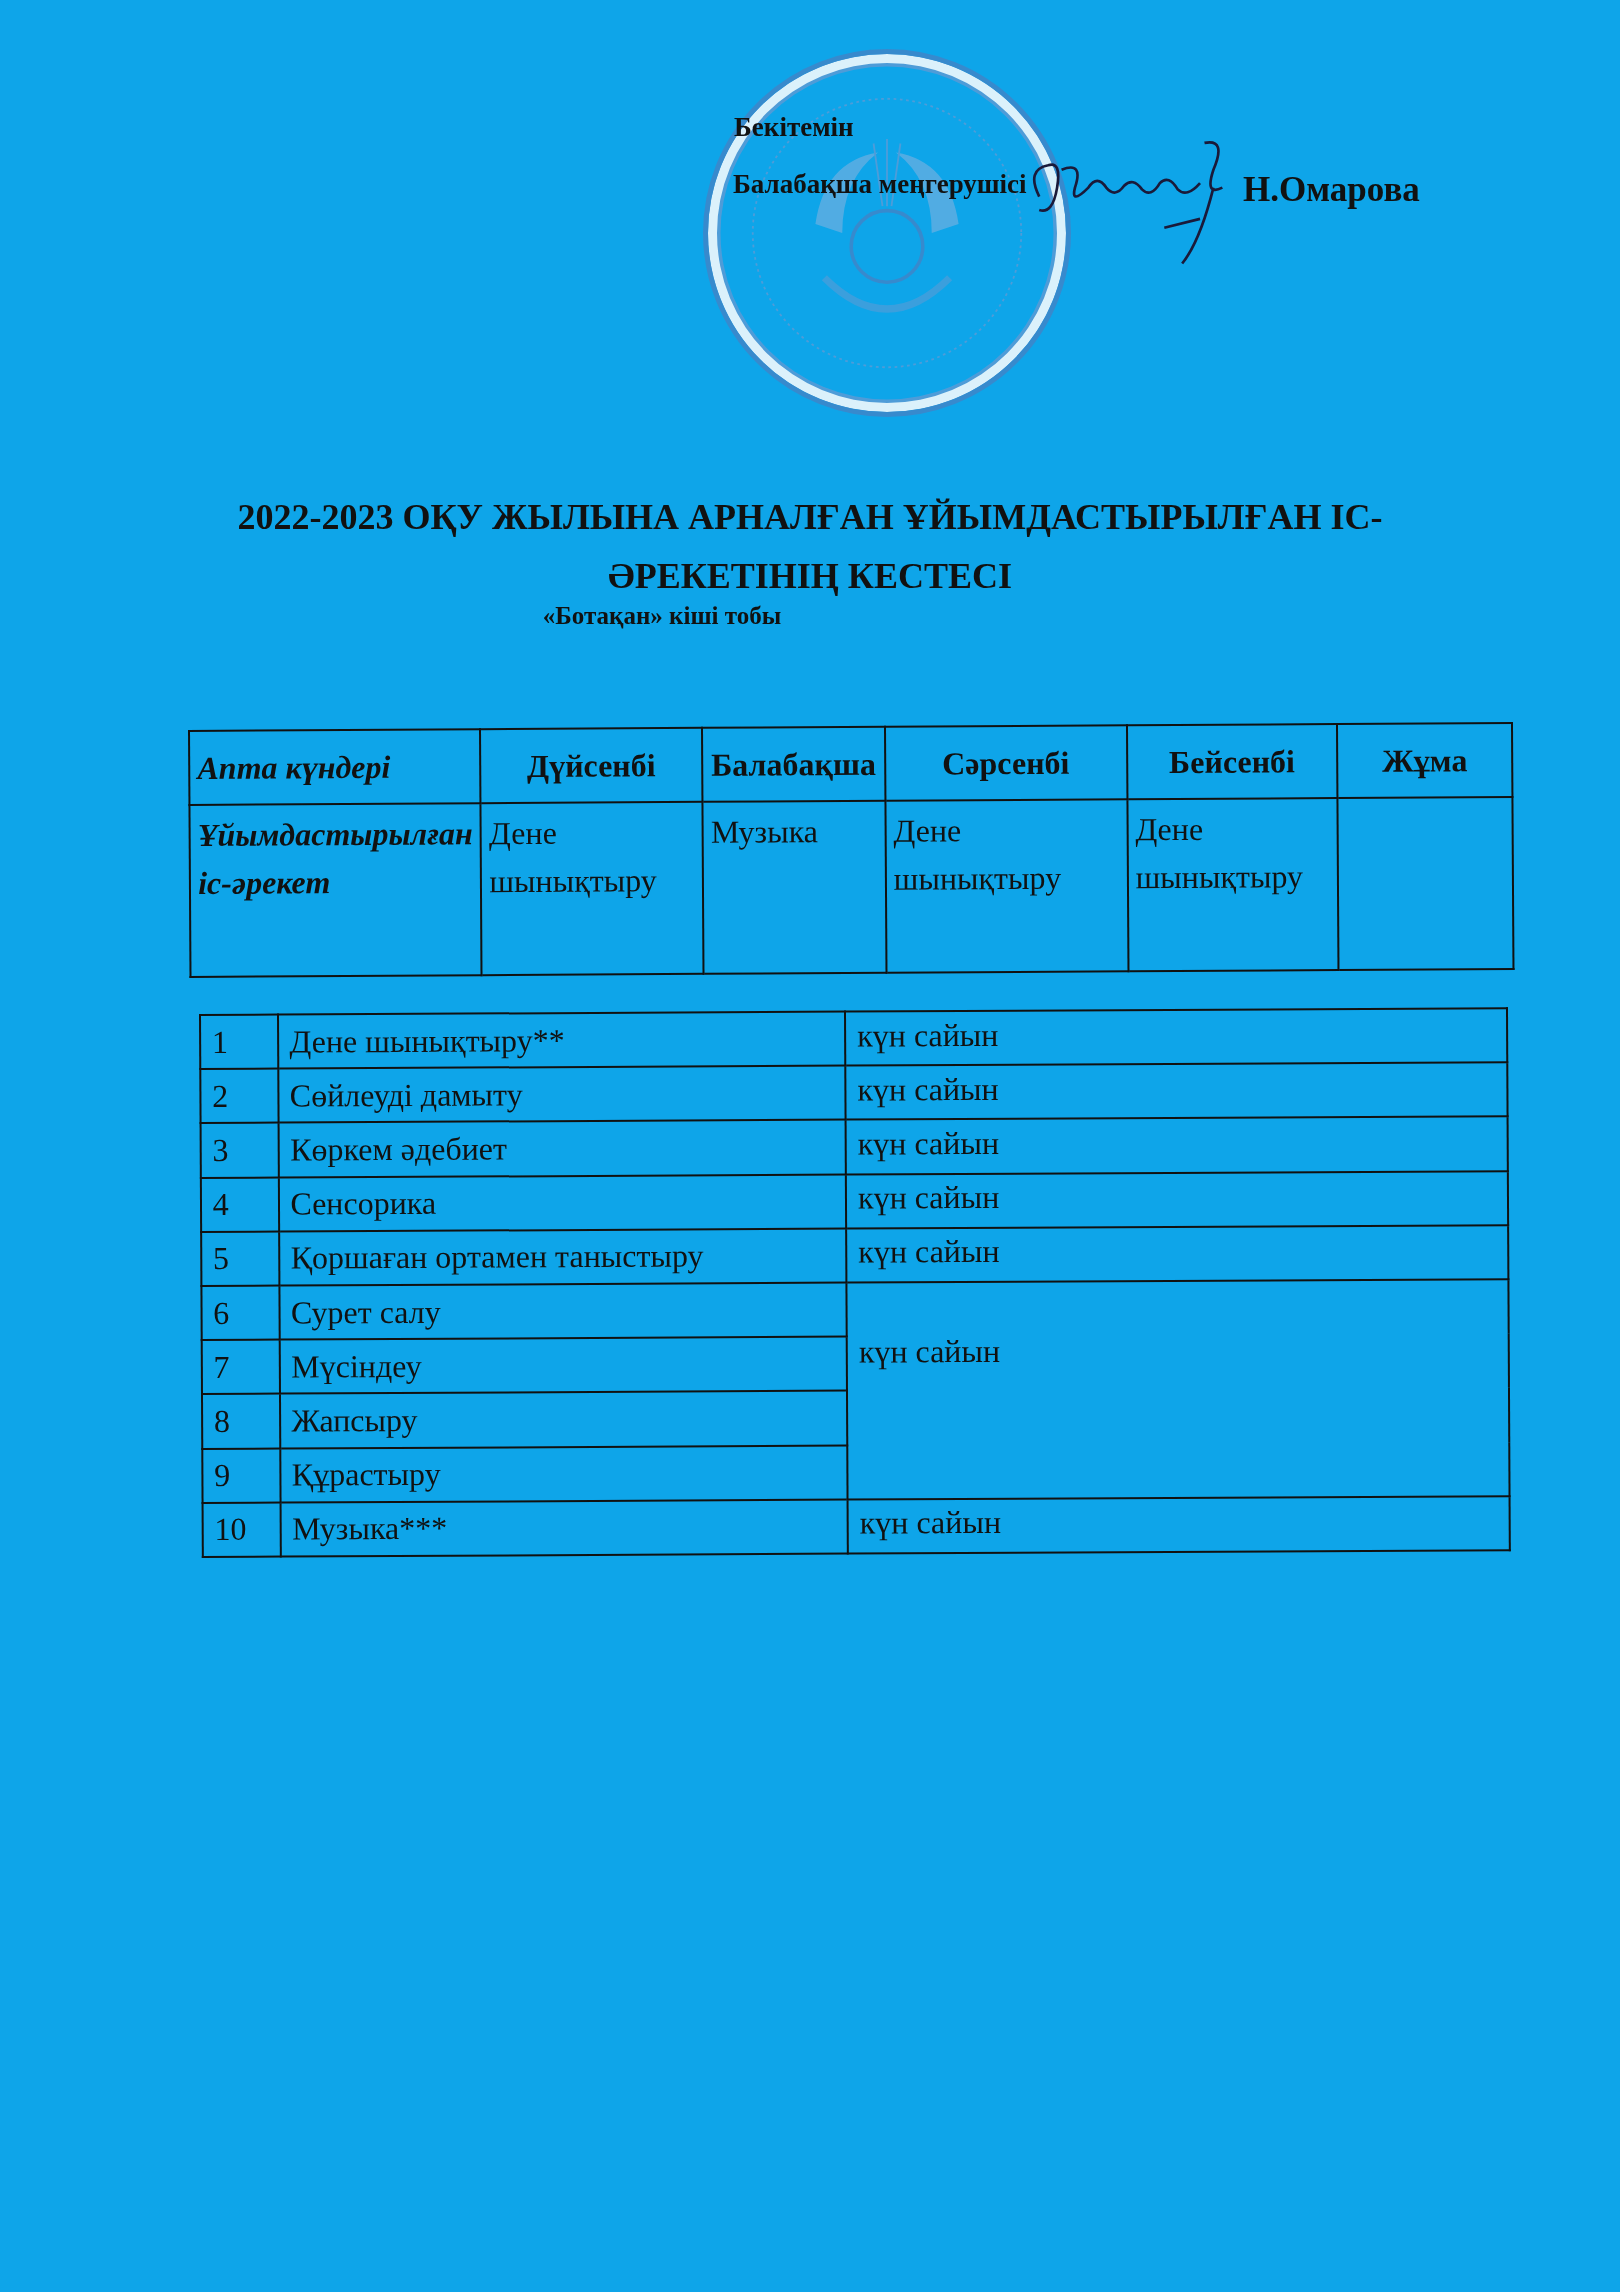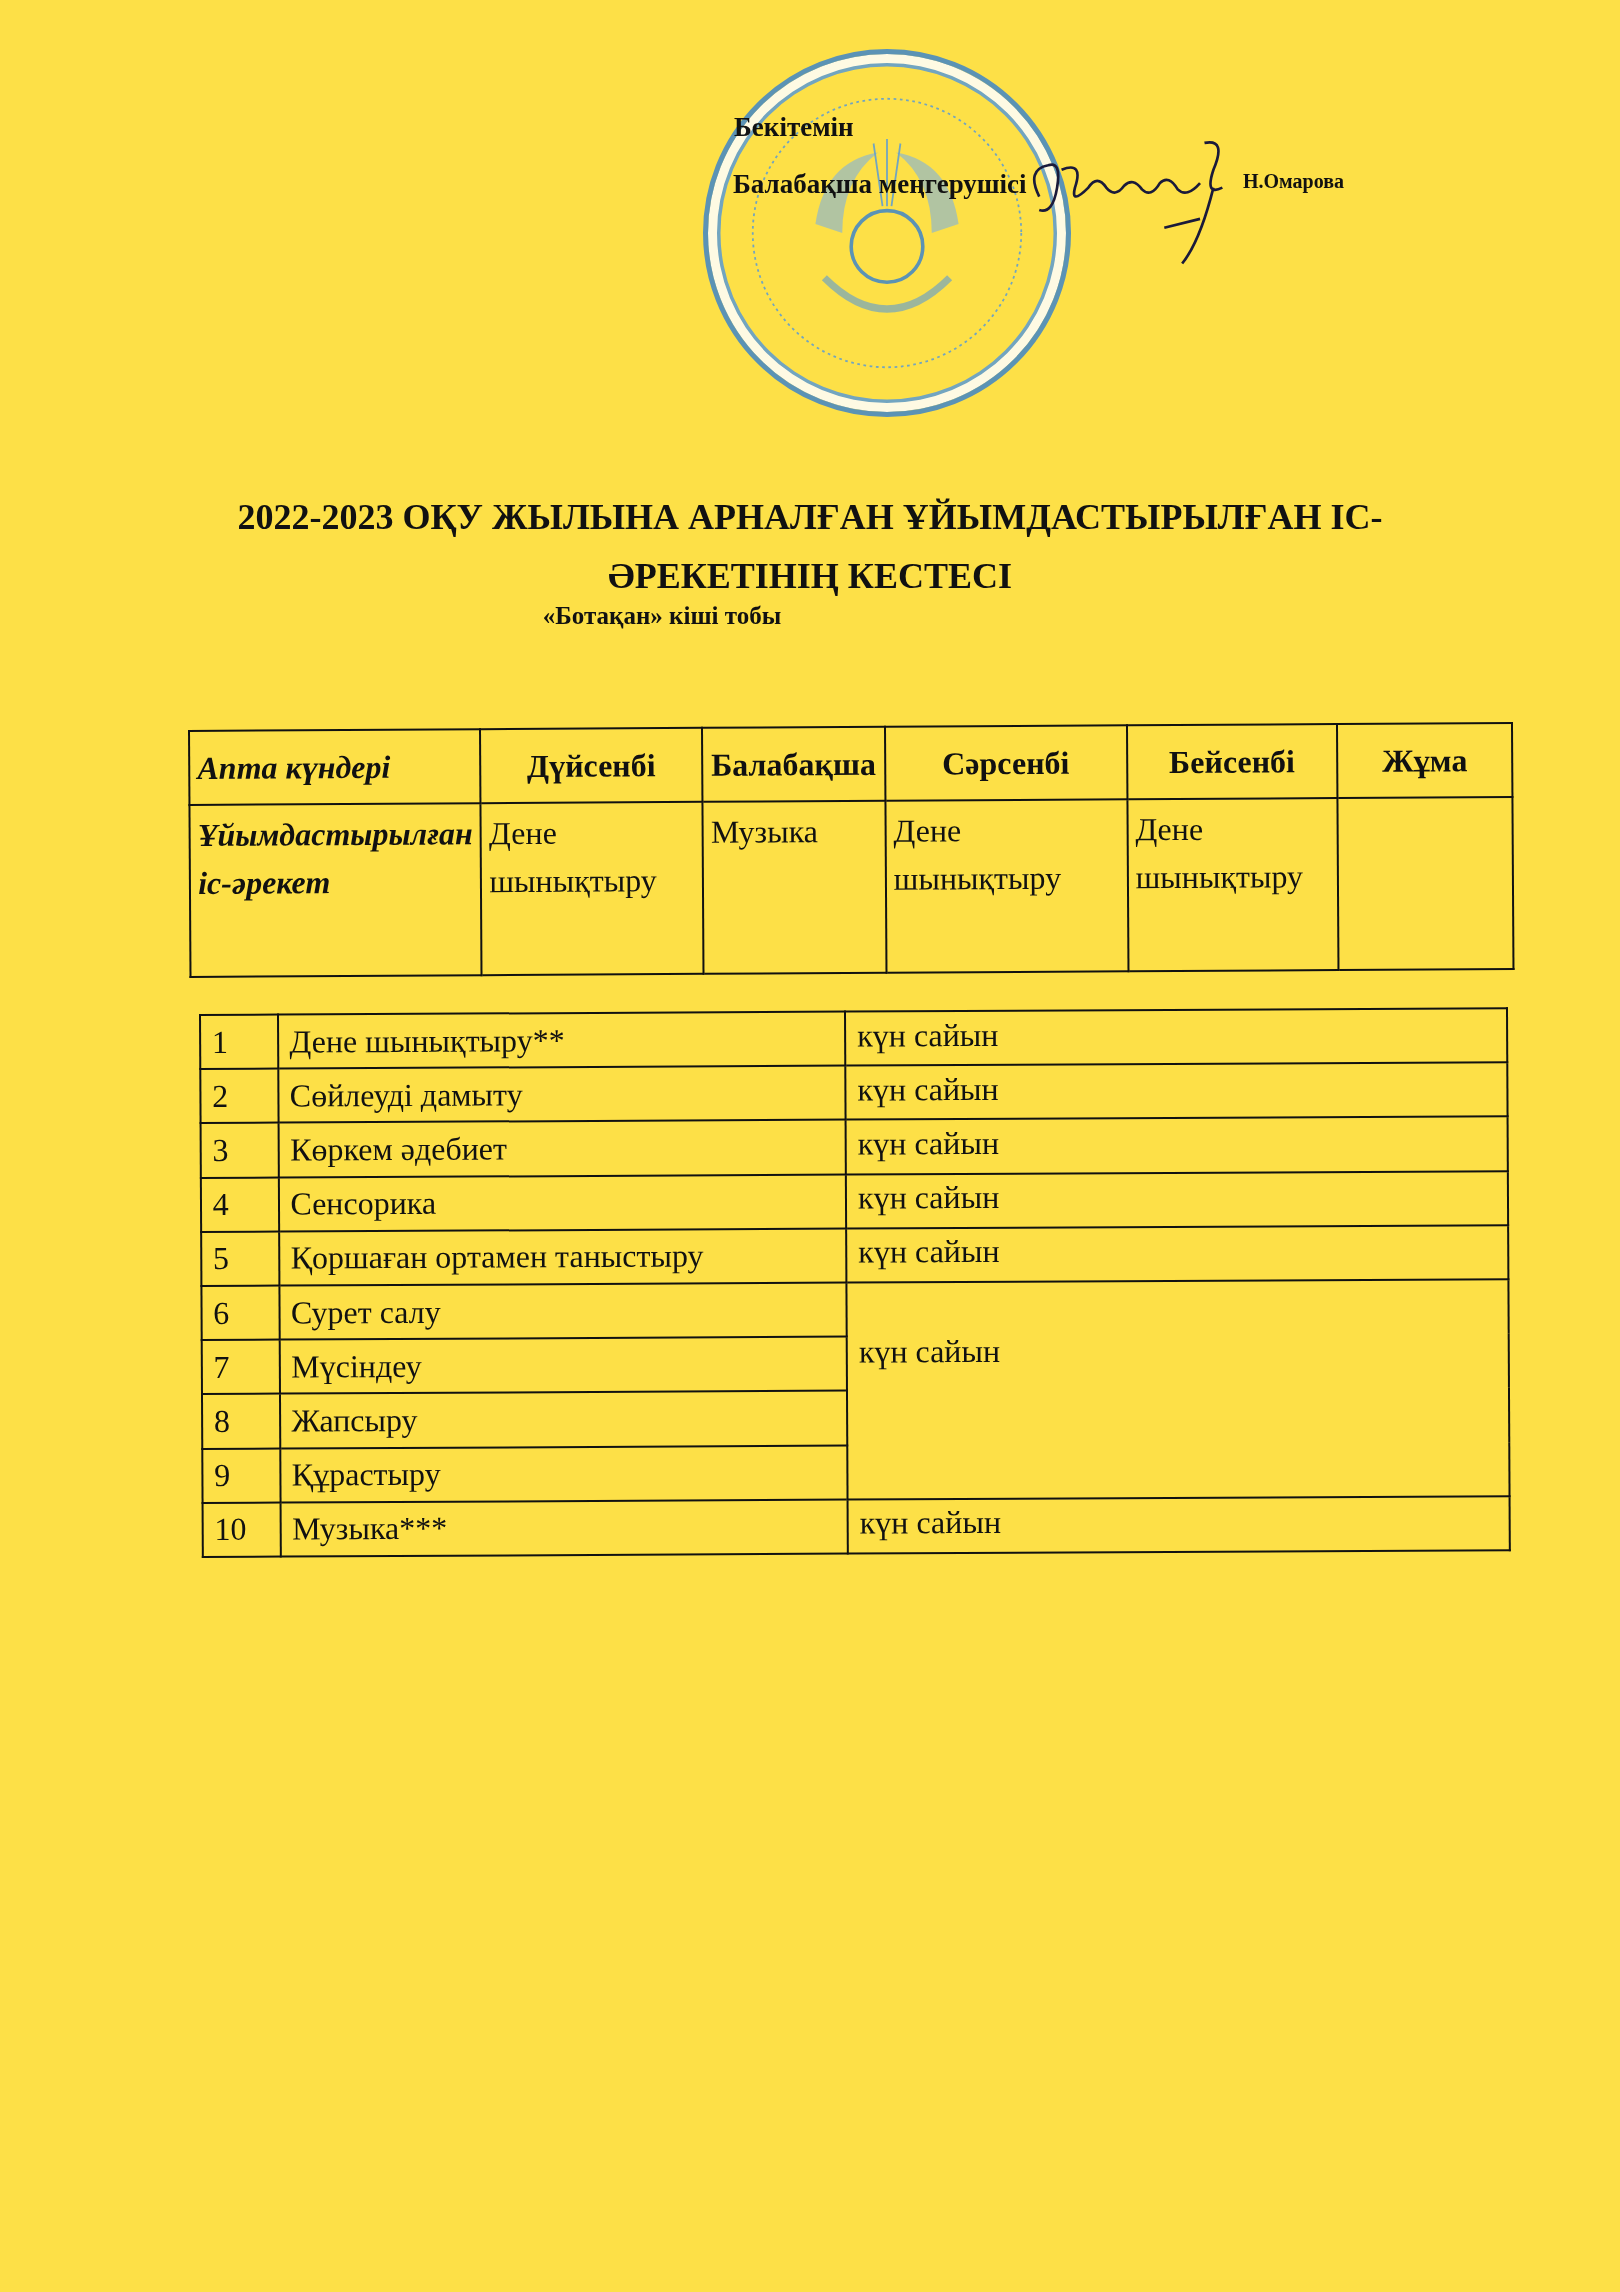--- a/index.html
+++ b/index.html
@@ -1,39 +1,39 @@
 <!DOCTYPE html>
 <html style="font-size:14.3px"><head>
 <meta charset="utf-8">
 <style>
   html, body { margin: 0; padding: 0; background: #ffffff; }
   body {
     width: 1620px; height: 2293px; position: relative; overflow: hidden;
     font-family: "Liberation Serif", "DejaVu Serif", serif; color: #111;
   }
-  .page { position: absolute; inset: 0; background: #fde047; }
+  .page { position: absolute; inset: 0; background: #0ea5e9; }
 
   
   .stamp {
     position: absolute; left: 703px; top: 49px; width: 358px; height: 358px;
     border-radius: 50%;
     border: 5.4px solid #3f86c9;
     box-shadow: inset 0 0 0 9px #ffffff, inset 0 0 0 12.5px #5a9bd6;
     opacity: 0.85;
   }
   .stamp svg { position: absolute; left: 0; top: 0; }
   .approve-label {
     position: absolute; left: 734px; top: 112px; font-size: 27px; font-weight: bold;
   }
   .position-label {
     position: absolute; left: 733px; top: 169px; font-size: 27px; font-weight: bold;
   }
   .signature { position: absolute; left: 1021px; top: 134px; width: 233px; height: 134px; }
   .signer-name {
-    position: absolute; left: 1243px; top: 170px; font-size: 20px; font-weight: bold;
+    position: absolute; left: 1243px; top: 170px; font-size: 35px; font-weight: bold;
   }
 
   
   .title {
     position: absolute; left: 0; width: 1620px; top: 488px; text-align: center;
     font-weight: bold; font-size: 36px; line-height: 59px;
   }
   .title-line { display: block; }
   .subtitle {
     position: absolute; left: 0; width: 1324px; top: 602px; text-align: center;

